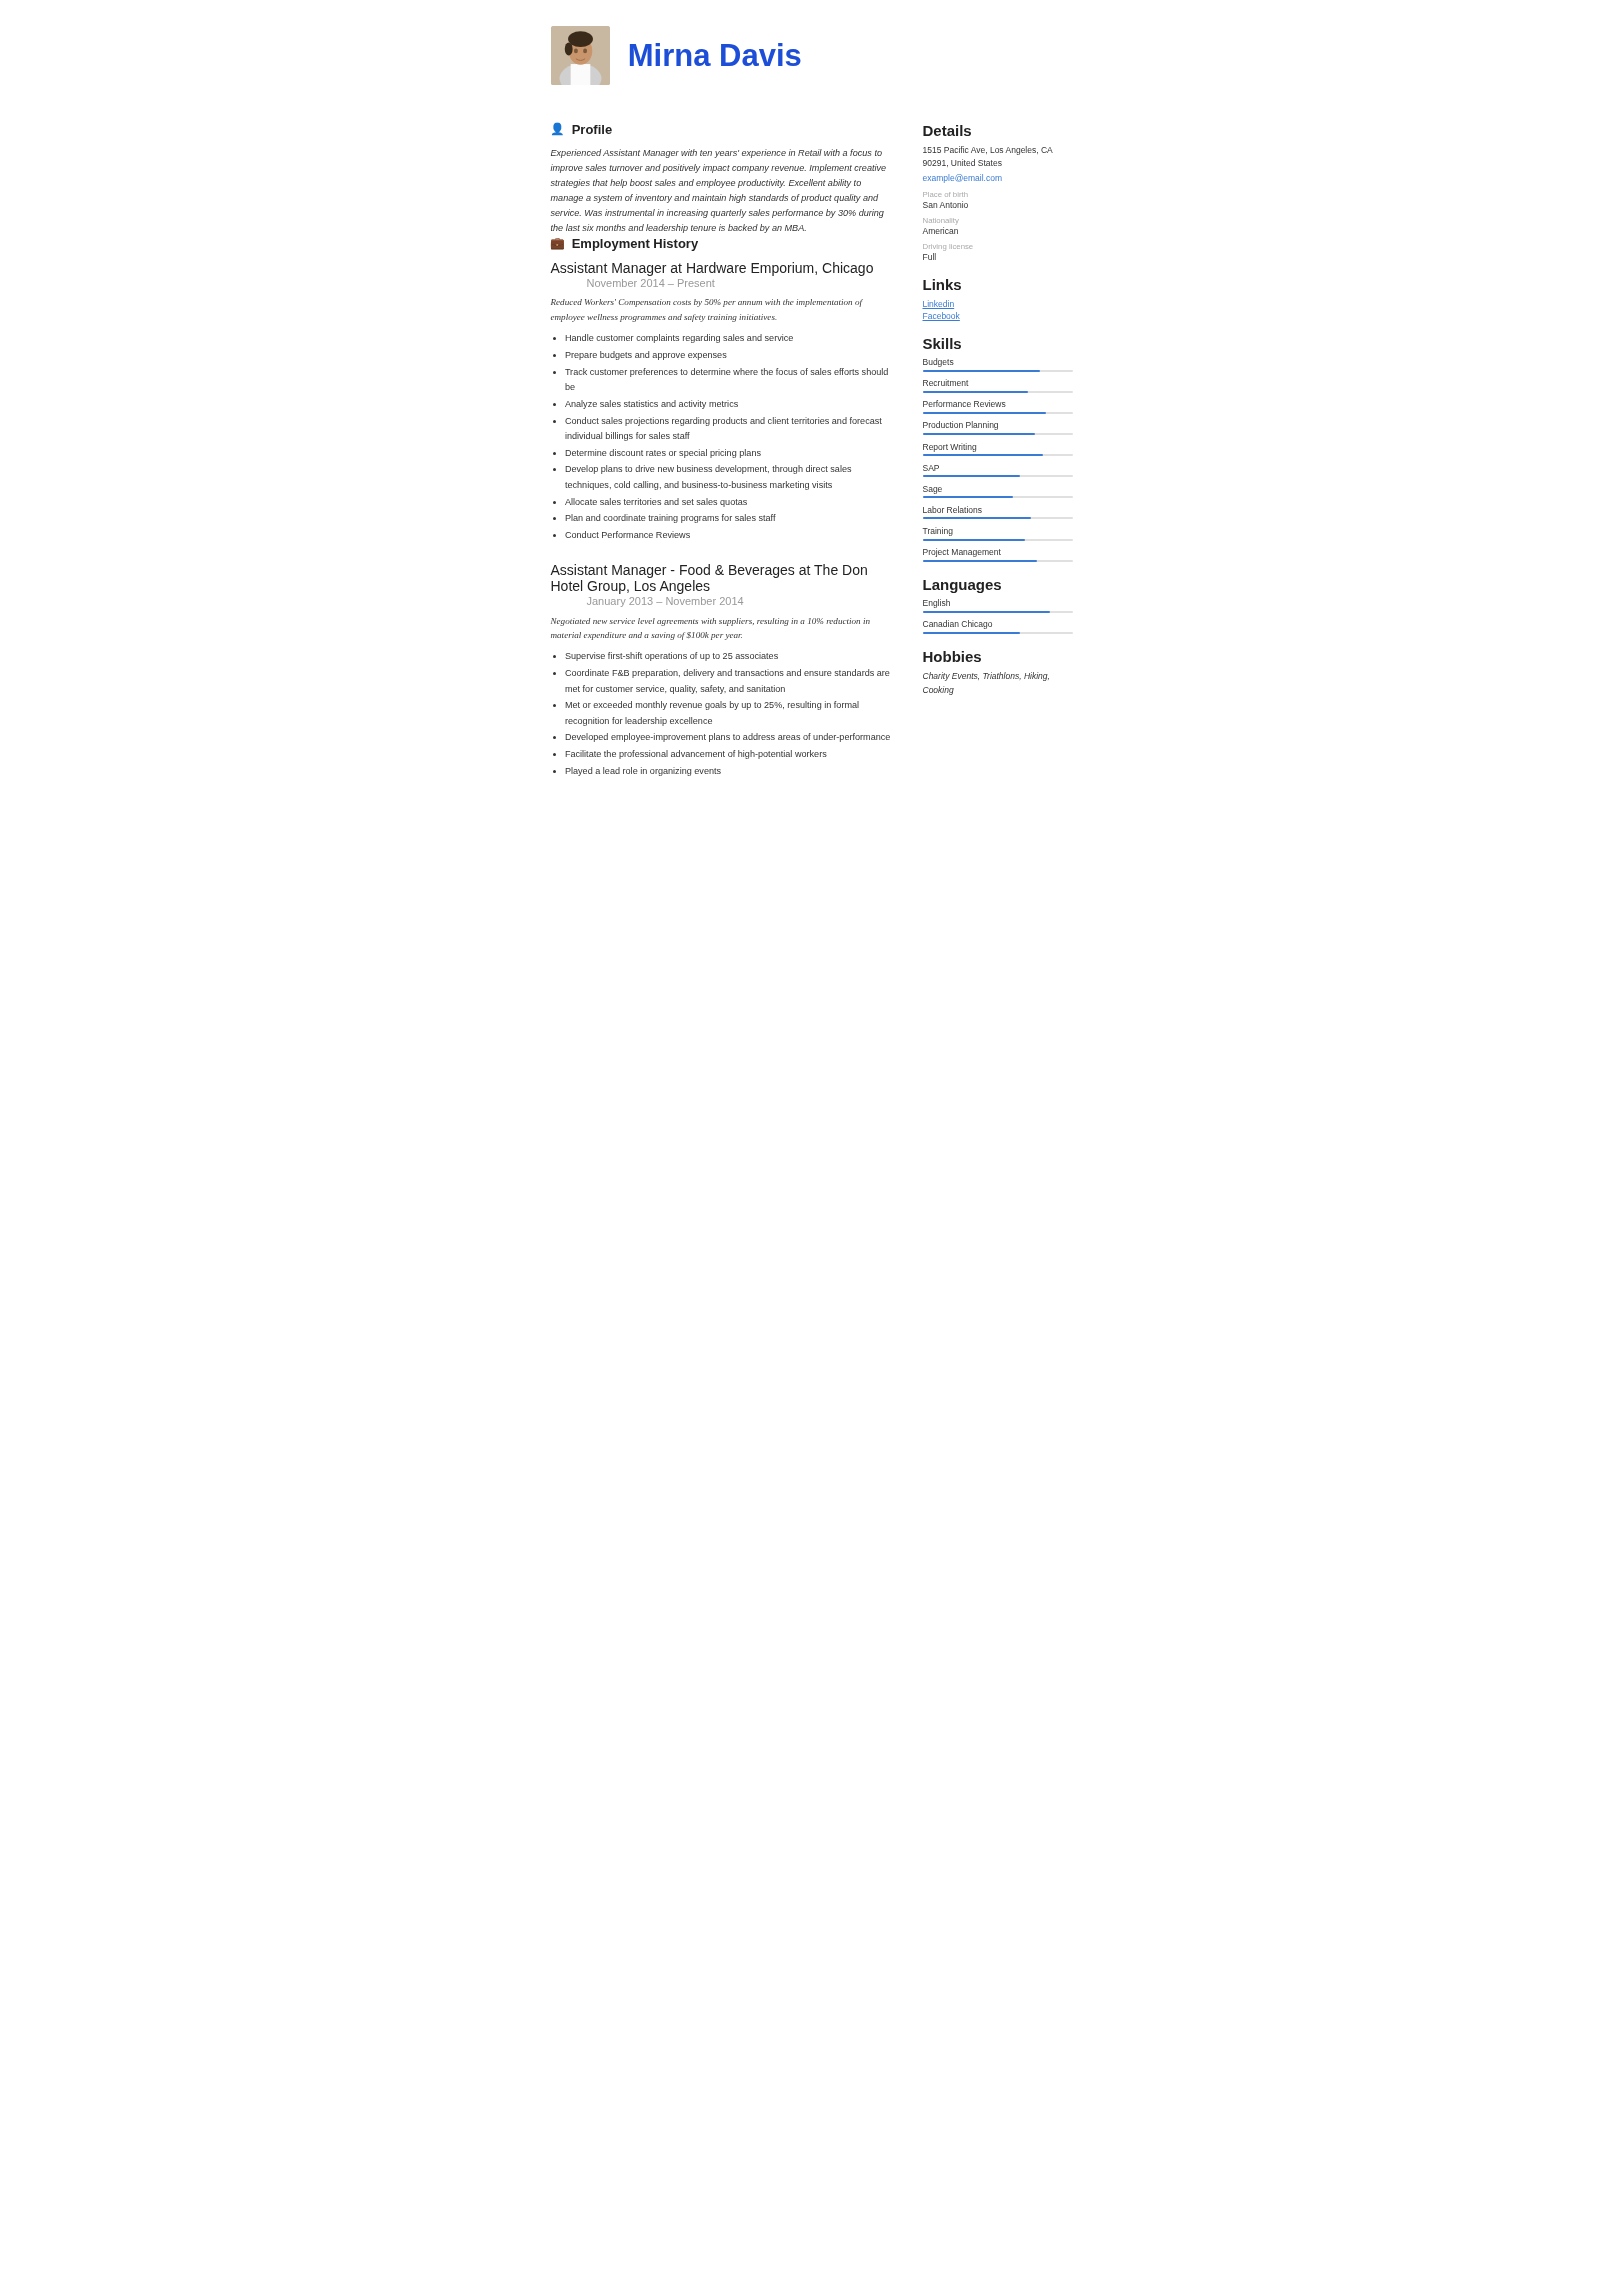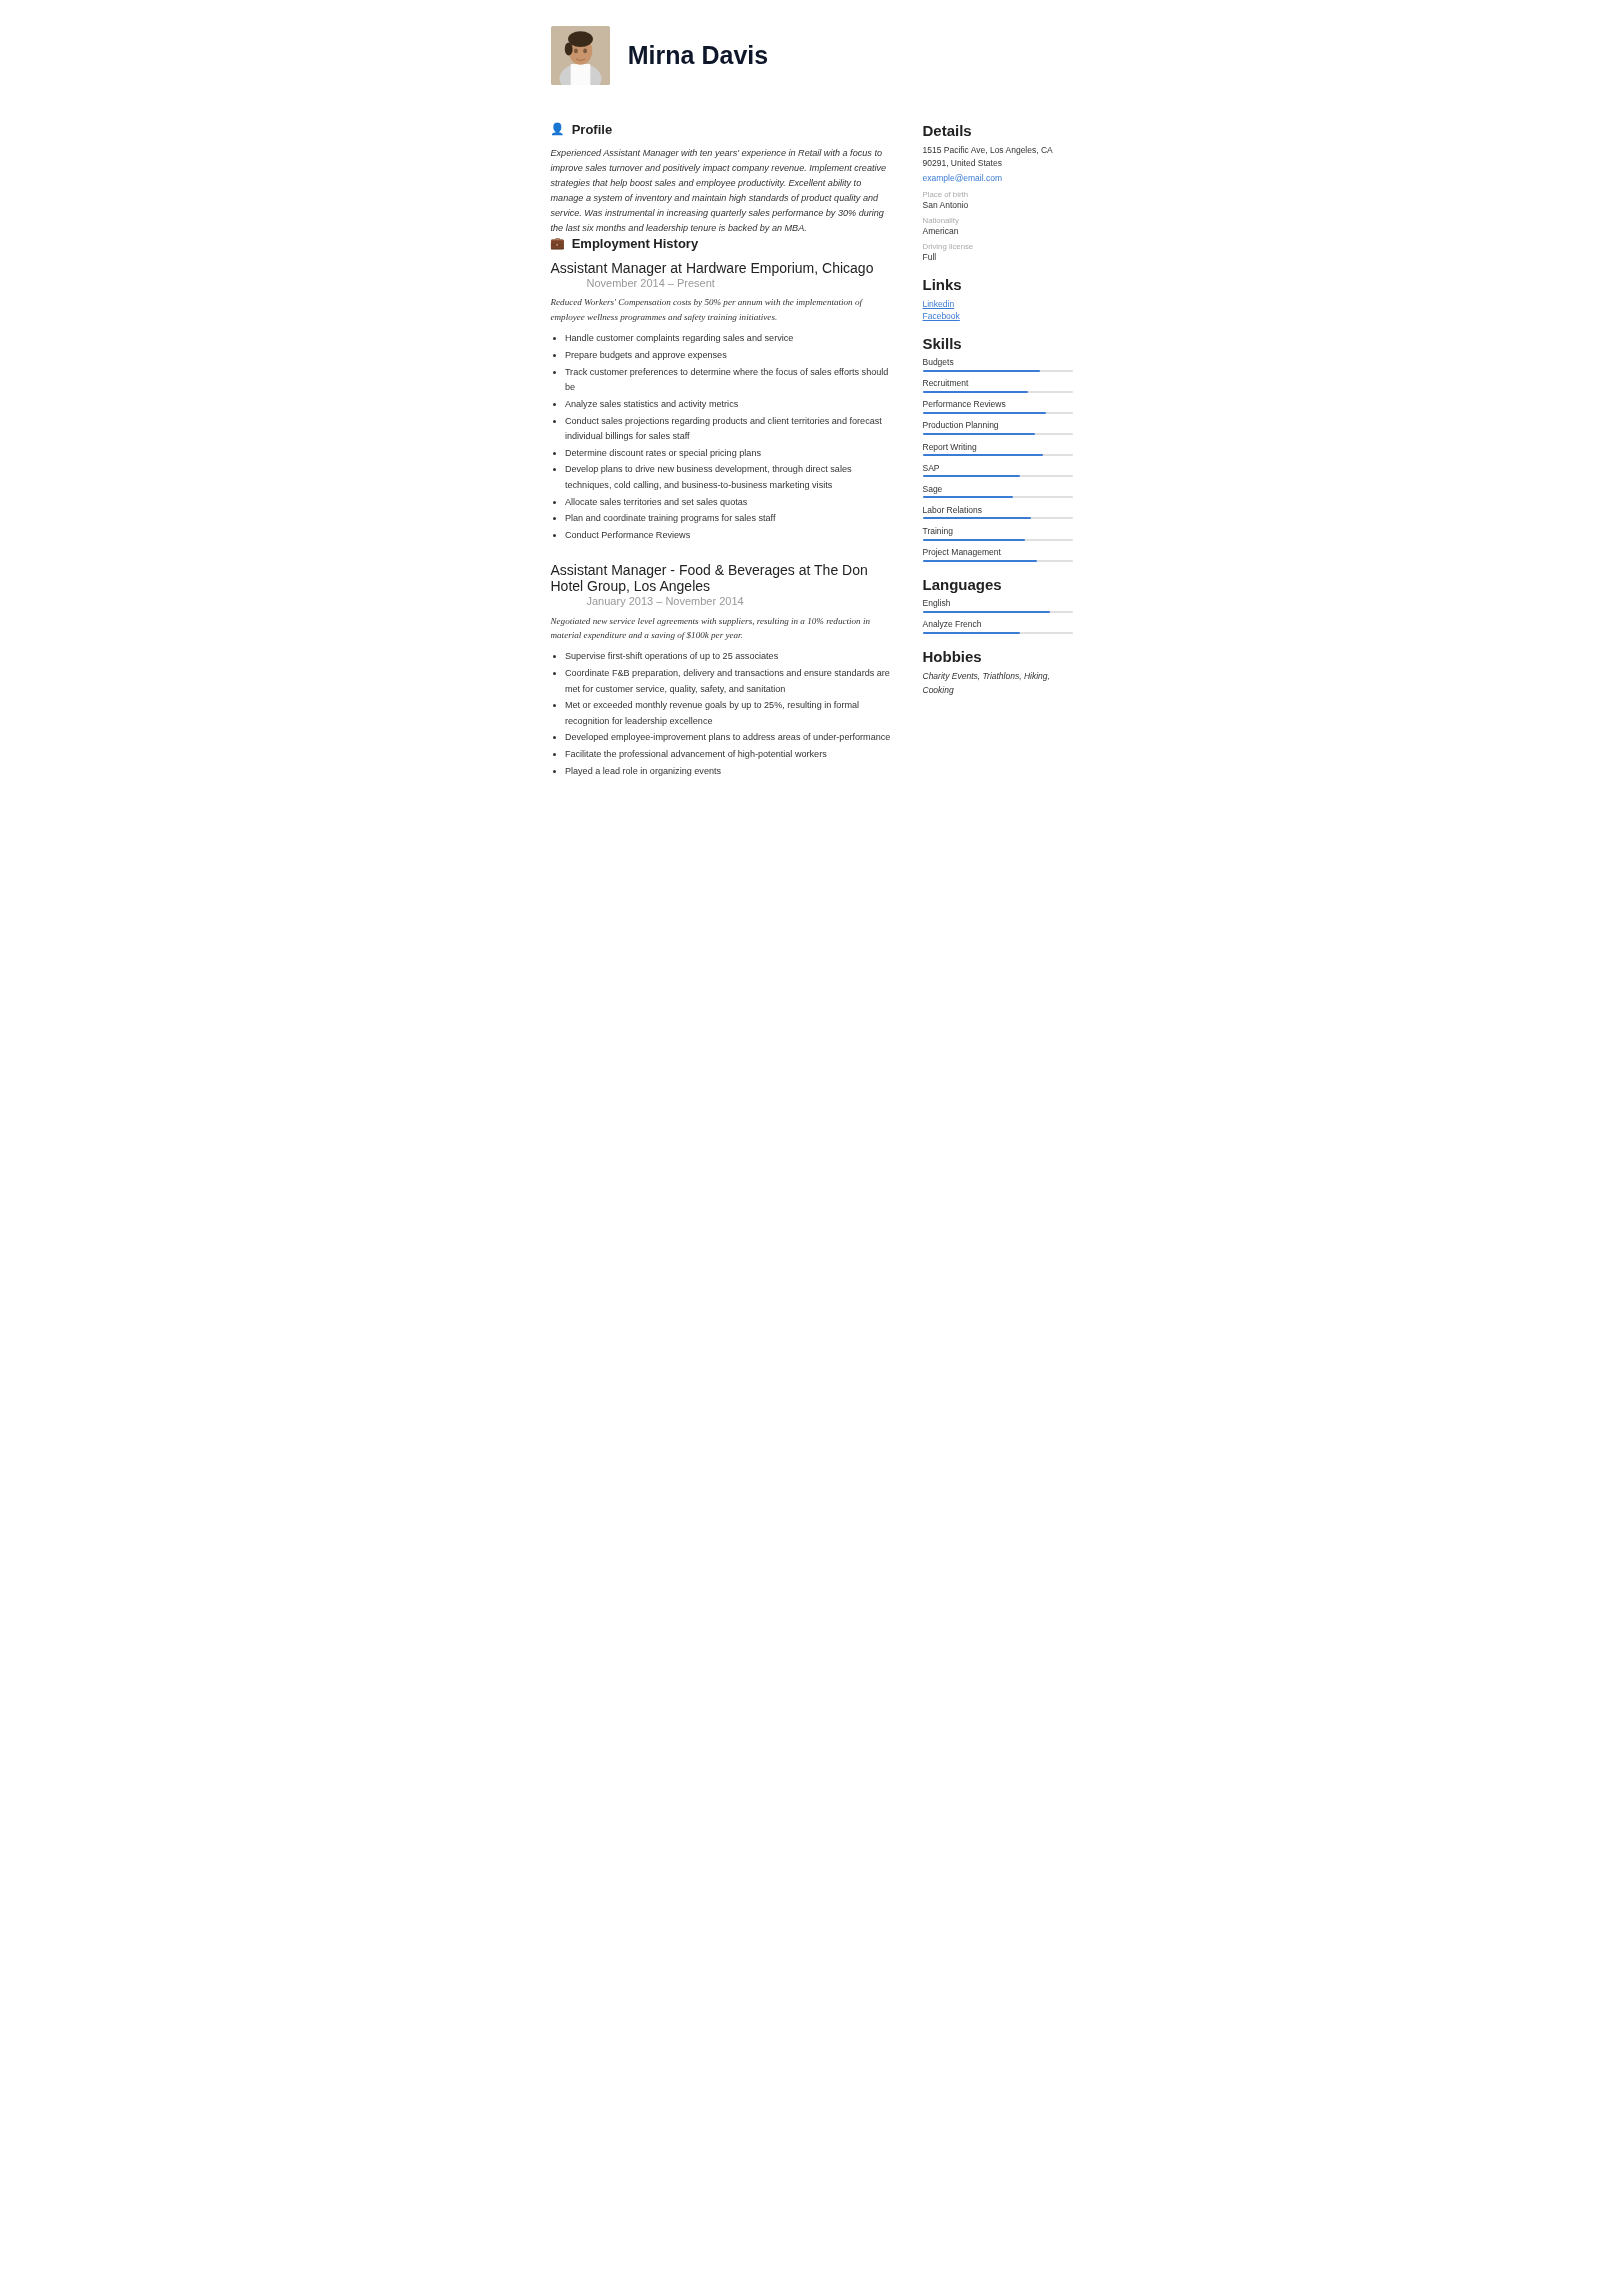--- a/index.html
+++ b/index.html
@@ -27,23 +27,23 @@
       flex-shrink: 0;
       display: flex;
       align-items: center;
       justify-content: center;
     }
     .avatar svg {
       width: 100%;
       height: 100%;
     }
     .name {
-      font-size: 25px;
+      font-size: 31px;
       font-weight: 700;
-      color: #0f172a;
+      color: #1d4ed8;
     }
     .main-layout {
       display: flex;
       gap: 31px;
     }
     .left-col {
       flex: 1;
       min-width: 0;
     }
     .right-col {
@@ -356,21 +356,21 @@
     <div class="details-section">
       <div class="details-heading">Languages</div>
       <div id="languages-container">
           <div class="lang-item">
             <div class="lang-name">English</div>
             <div class="lang-bar-bg">
               <div class="lang-bar-fill" style="width: 85%;"></div>
             </div>
           </div>
           <div class="lang-item">
-            <div class="lang-name">Analyze French</div>
+            <div class="lang-name">Canadian Chicago</div>
             <div class="lang-bar-bg">
               <div class="lang-bar-fill" style="width: 65%;"></div>
             </div>
           </div>
         </div>
     </div>
 
     <div class="details-section">
       <div class="details-heading">Hobbies</div>
       <div class="hobbies-text">Charity Events, Triathlons, Hiking, Cooking</div>

